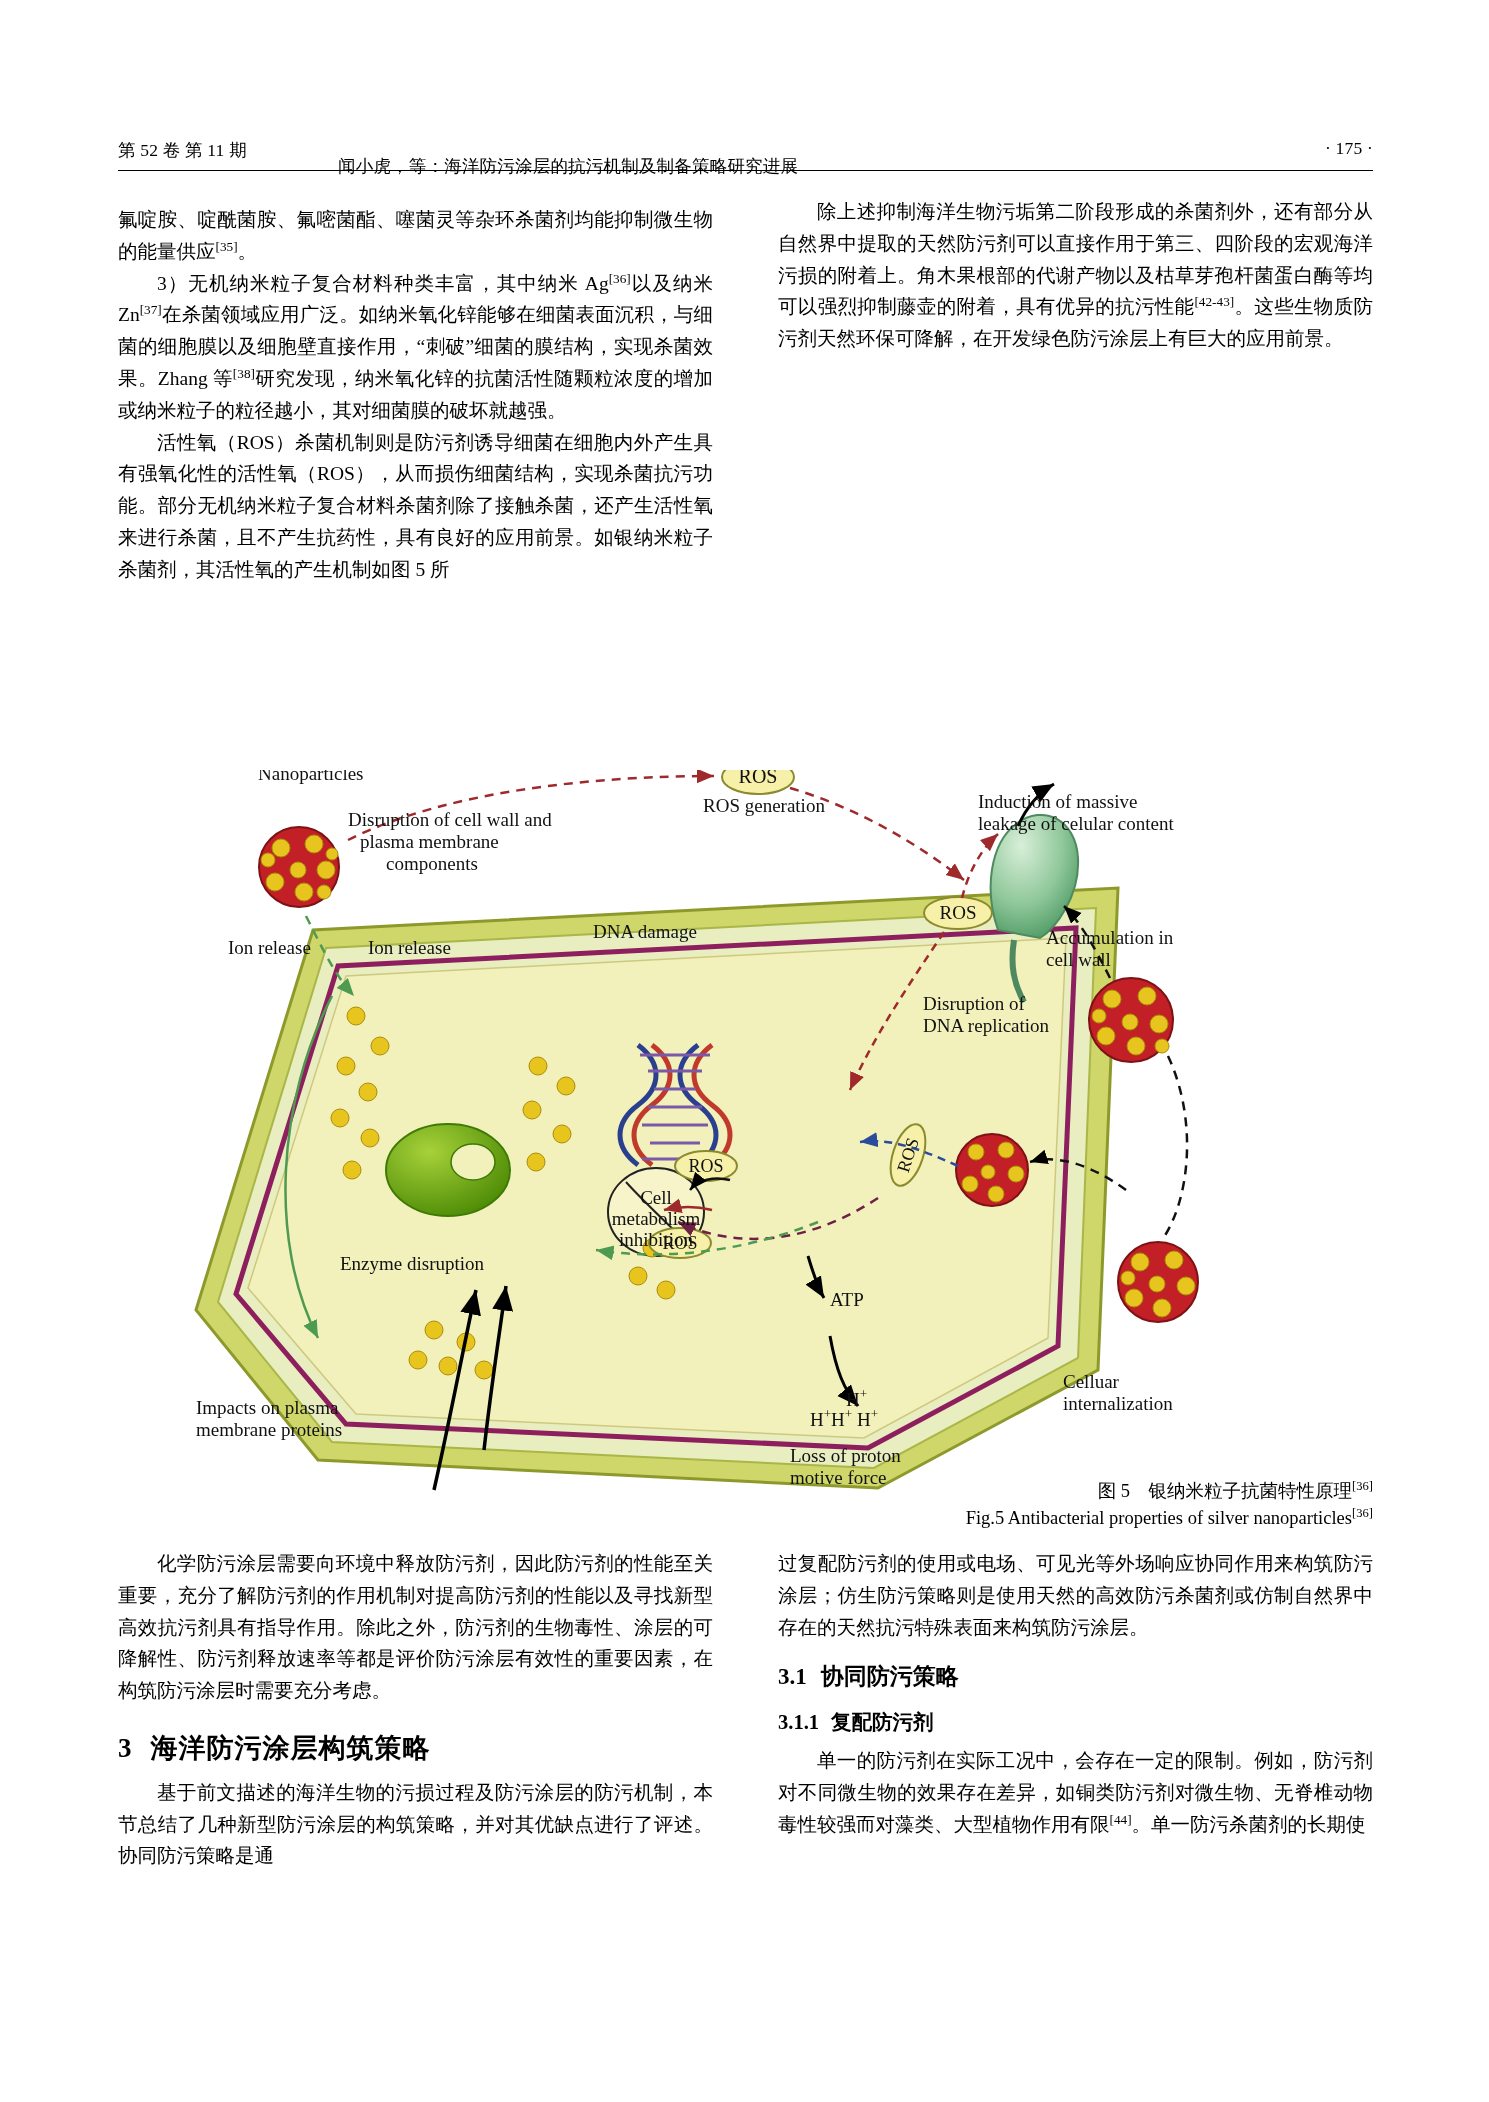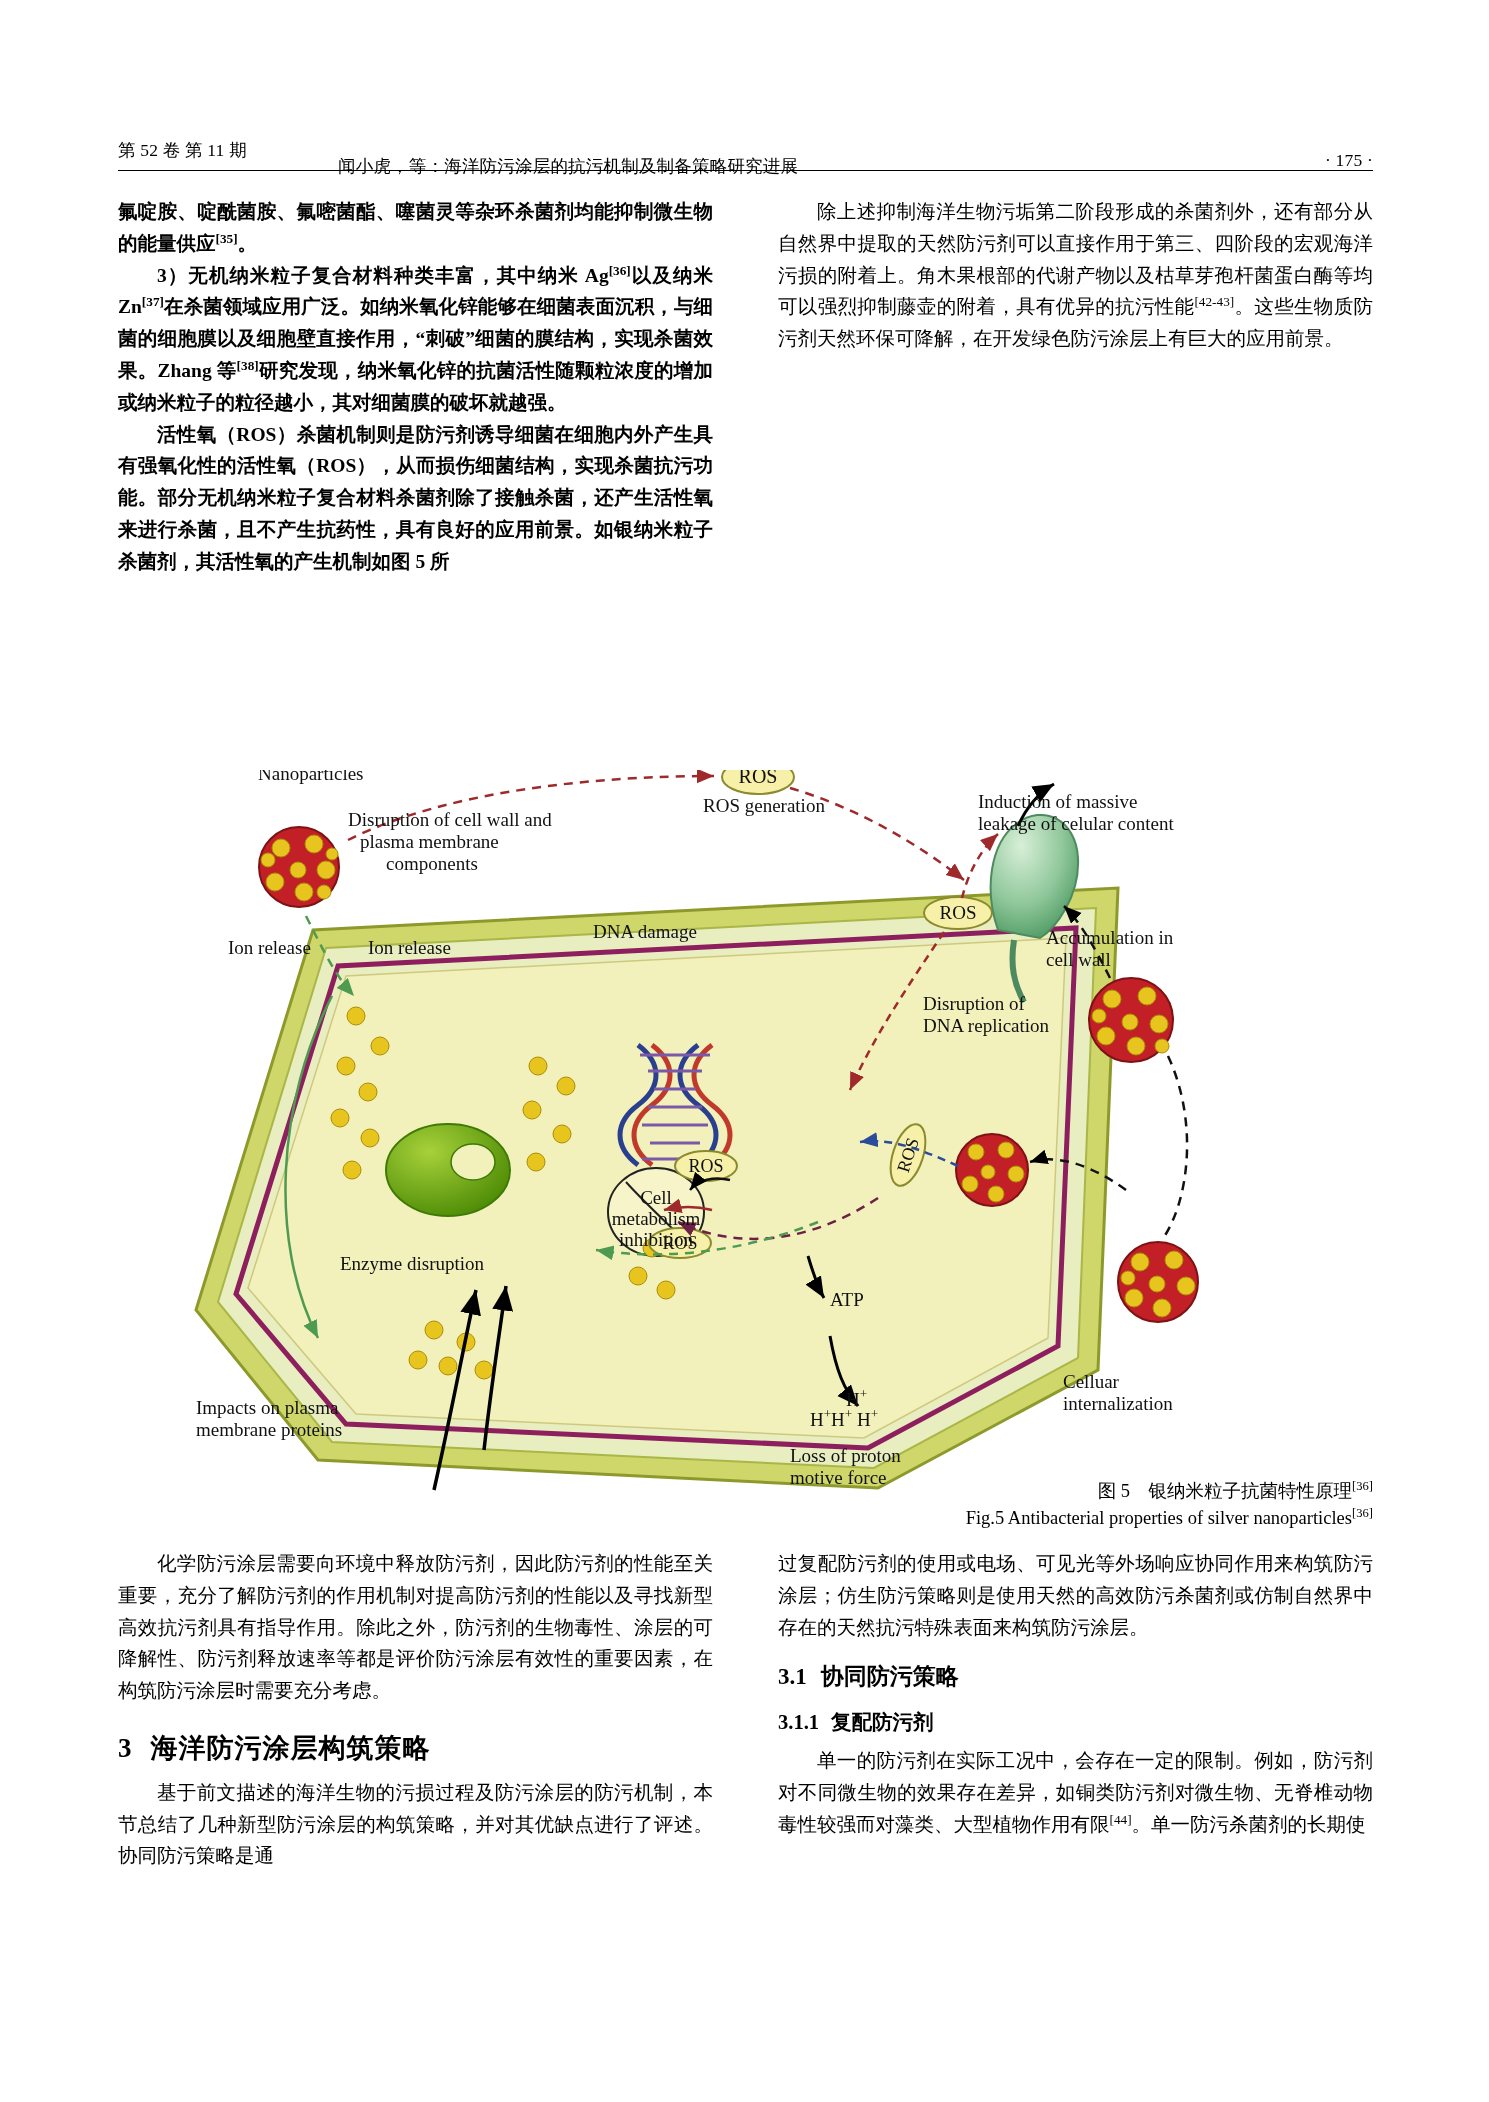--- a/index.html
+++ b/index.html
@@ -19,21 +19,21 @@
   
   .runhead {
     position:absolute;
     left:118px; top:138px;
     width:1255px;
     font-size:17.5px;
     letter-spacing:0.2px;
   }
   .runhead .left { position:absolute; left:0; top:0; white-space:nowrap; }
   .runhead .center { position:absolute; left:220px; top:0; white-space:nowrap;margin-top:16px; }
-  .runhead .right { position:absolute; right:0; top:12px; white-space:nowrap; }
+  .runhead .right { position:absolute; right:0; top:0; white-space:nowrap; }
   .rule {
     position:absolute;
     left:118px; top:170px;
     width:1255px; height:1px;
     background:#000;
   }
   
   .col {
     position:absolute;
     width:595px;
@@ -89,21 +89,21 @@
 
 <div class="page">
 
   <div class="runhead">
     <span class="left">第 52 卷    第 11 期</span>
     <span class="center">闻小虎，等：海洋防污涂层的抗污机制及制备策略研究进展</span>
     <span class="right">· 175 ·</span>
   </div>
   <div class="rule"></div>
 
-  <div class="col left" style="top:196px; height:560px;font-weight:bold;">
+  <div class="col left" style="top:204px; height:560px;">
     <p class="noindent">氟啶胺、啶酰菌胺、氟嘧菌酯、噻菌灵等杂环杀菌剂均能抑制微生物的能量供应<sup>[35]</sup>。</p>
     <p>3）无机纳米粒子复合材料种类丰富，其中纳米 Ag<sup>[36]</sup>以及纳米 Zn<sup>[37]</sup>在杀菌领域应用广泛。如纳米氧化锌能够在细菌表面沉积，与细菌的细胞膜以及细胞壁直接作用，“刺破”细菌的膜结构，实现杀菌效果。Zhang 等<sup>[38]</sup>研究发现，纳米氧化锌的抗菌活性随颗粒浓度的增加或纳米粒子的粒径越小，其对细菌膜的破坏就越强。</p>
     <p>活性氧（ROS）杀菌机制则是防污剂诱导细菌在细胞内外产生具有强氧化性的活性氧（ROS），从而损伤细菌结构，实现杀菌抗污功能。部分无机纳米粒子复合材料杀菌剂除了接触杀菌，还产生活性氧来进行杀菌，且不产生抗药性，具有良好的应用前景。如银纳米粒子杀菌剂，其活性氧的产生机制如图 5 所</p>
   </div>
 
   <div class="col right" style="top:196px; height:560px;">
     <p>除上述抑制海洋生物污垢第二阶段形成的杀菌剂外，还有部分从自然界中提取的天然防污剂可以直接作用于第三、四阶段的宏观海洋污损的附着上。角木果根部的代谢产物以及枯草芽孢杆菌蛋白酶等均可以强烈抑制藤壶的附着，具有优异的抗污性能<sup>[42-43]</sup>。这些生物质防污剂天然环保可降解，在开发绿色防污涂层上有巨大的应用前景。</p>
   </div>
 
   <div class="figure-wrap">

